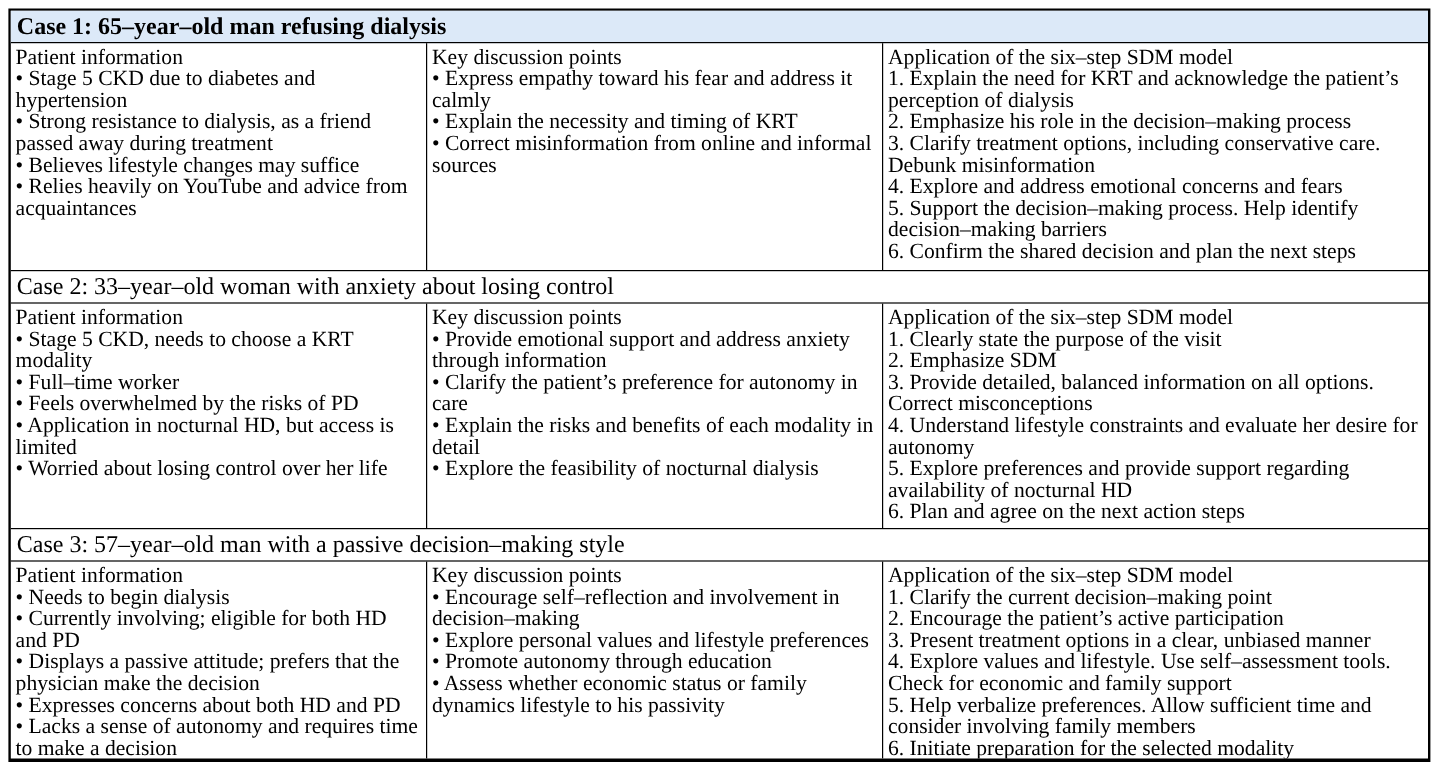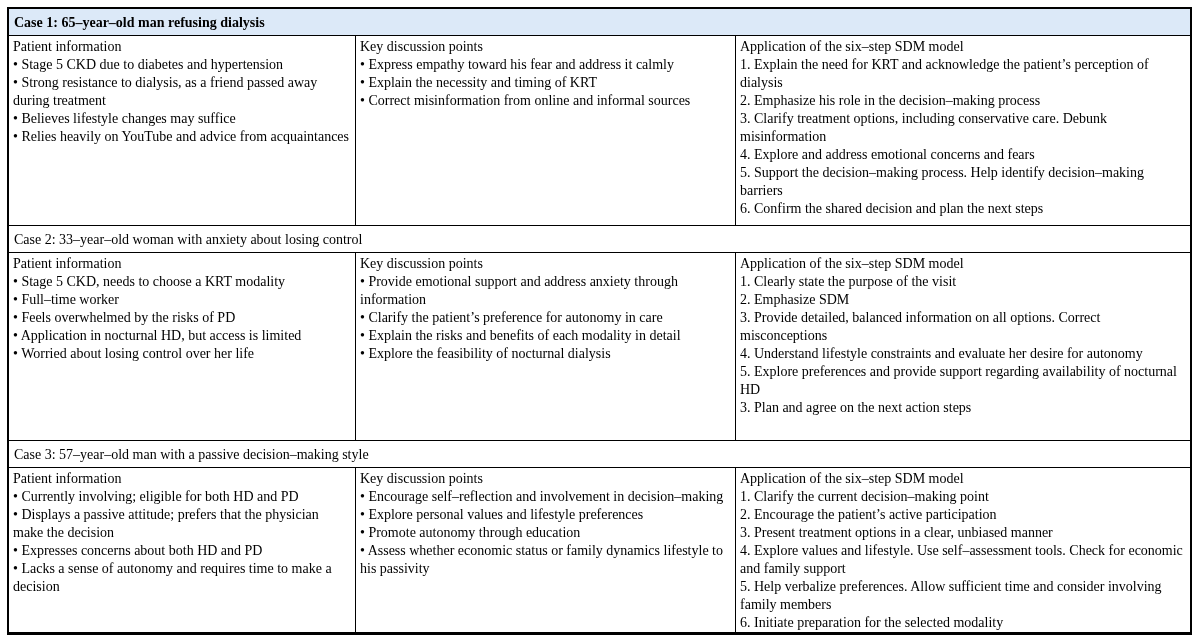--- a/index.html
+++ b/index.html
@@ -16,21 +16,21 @@
   }
   .case-table{
     position:absolute;left:7px;top:7px;width:1185px;
     border:2px solid var(--border-color);
     border-bottom-width:3px;
     background:#ffffff;
   }
   .case-header{
     height:27px;line-height:27px;
     padding:0 0 12px 5px;
-    font-size:14px;
+    font-size:20px;
     border-bottom:1px solid var(--border-color);
     white-space:nowrap;overflow:hidden;
   }
   .case-header.emphasized{
     background:var(--header-bg);
     font-weight:bold;
   }
   .case-body{
     display:flex;align-items:stretch;
     border-bottom:1px solid var(--border-color);
@@ -41,21 +41,21 @@
     font-size:14px;line-height:18px;
     overflow:hidden;
   }
   .col-patient{width:347px;border-right:1px solid var(--border-color);}
   .col-discussion{width:380px;border-right:1px solid var(--border-color);}
   .col-sdm{flex:1;}
   .body-1{height:189px;}
   .body-2{height:187px;}
   .body-3{height:164px;}
   .cell-heading,.cell-line{
-    font-size:14px;line-height:18px;
+    font-size:18px;line-height:18px;
   }
 </style>
 </head>
 <body>
 
 <div class="case-table">
 
   <section class="case-section">
     <div class="case-header emphasized">Case 1: 65–year–old man refusing dialysis</div>
     <div class="case-body">
@@ -113,32 +113,33 @@
           </div>
       </div>
       <div class="cell col-sdm body-2">
         <div class="cell-heading">Application of the six–step SDM model</div>
         <div>
             <div class="cell-line">1. Clearly state the purpose of the visit</div>
             <div class="cell-line">2. Emphasize SDM</div>
             <div class="cell-line">3. Provide detailed, balanced information on all options. Correct misconceptions</div>
             <div class="cell-line">4. Understand lifestyle constraints and evaluate her desire for autonomy</div>
             <div class="cell-line">5. Explore preferences and provide support regarding availability of nocturnal HD</div>
-            <div class="cell-line">3. Plan and agree on the next action steps</div>
+            <div class="cell-line">6. Plan and agree on the next action steps</div>
           </div>
       </div>
     </div>
   </section>
 
   <section class="case-section">
     <div class="case-header">Case 3: 57–year–old man with a passive decision–making style</div>
     <div class="case-body">
       <div class="cell col-patient body-3">
         <div class="cell-heading">Patient information</div>
         <div>
+            <div class="cell-line">• Needs to begin dialysis</div>
             <div class="cell-line">• Currently involving; eligible for both HD and PD</div>
             <div class="cell-line">• Displays a passive attitude; prefers that the physician make the decision</div>
             <div class="cell-line">• Expresses concerns about both HD and PD</div>
             <div class="cell-line">• Lacks a sense of autonomy and requires time to make a decision</div>
           </div>
       </div>
       <div class="cell col-discussion body-3">
         <div class="cell-heading">Key discussion points</div>
         <div>
             <div class="cell-line">• Encourage self–reflection and involvement in decision–making</div>

